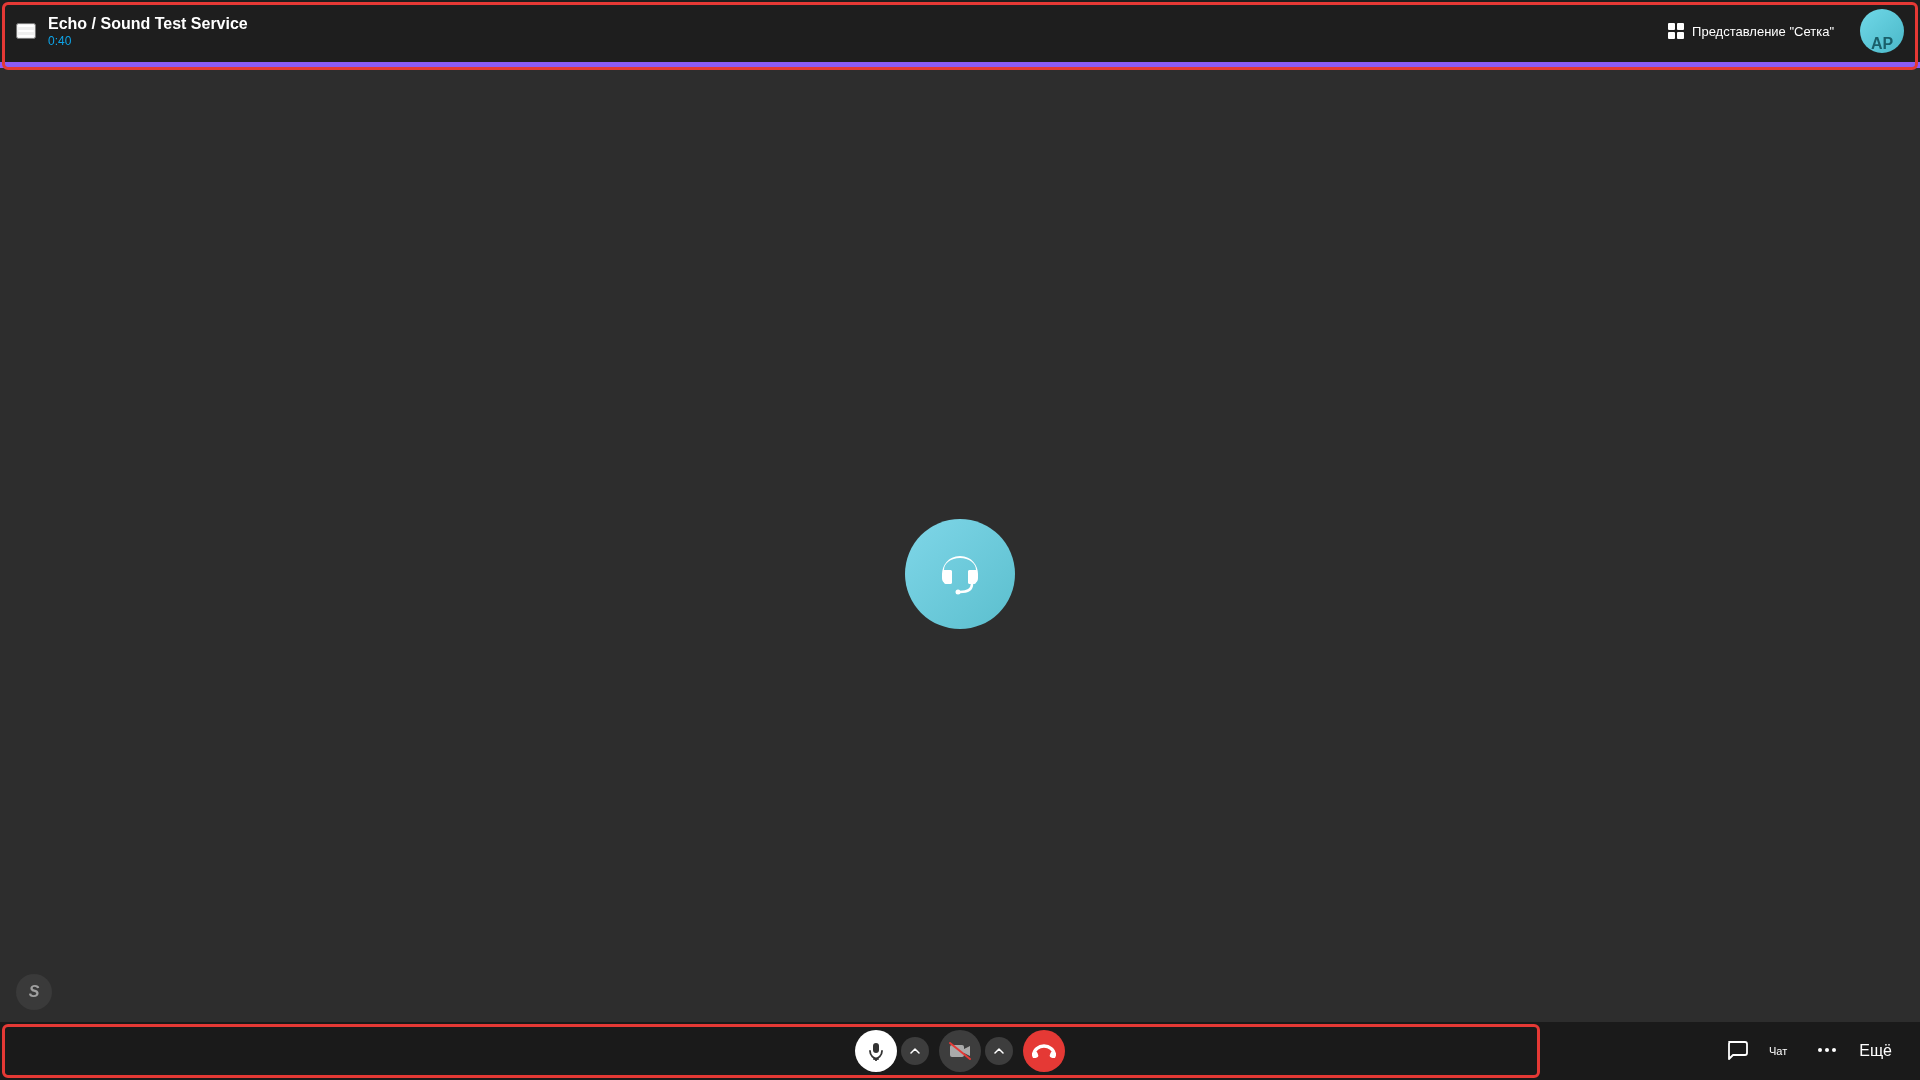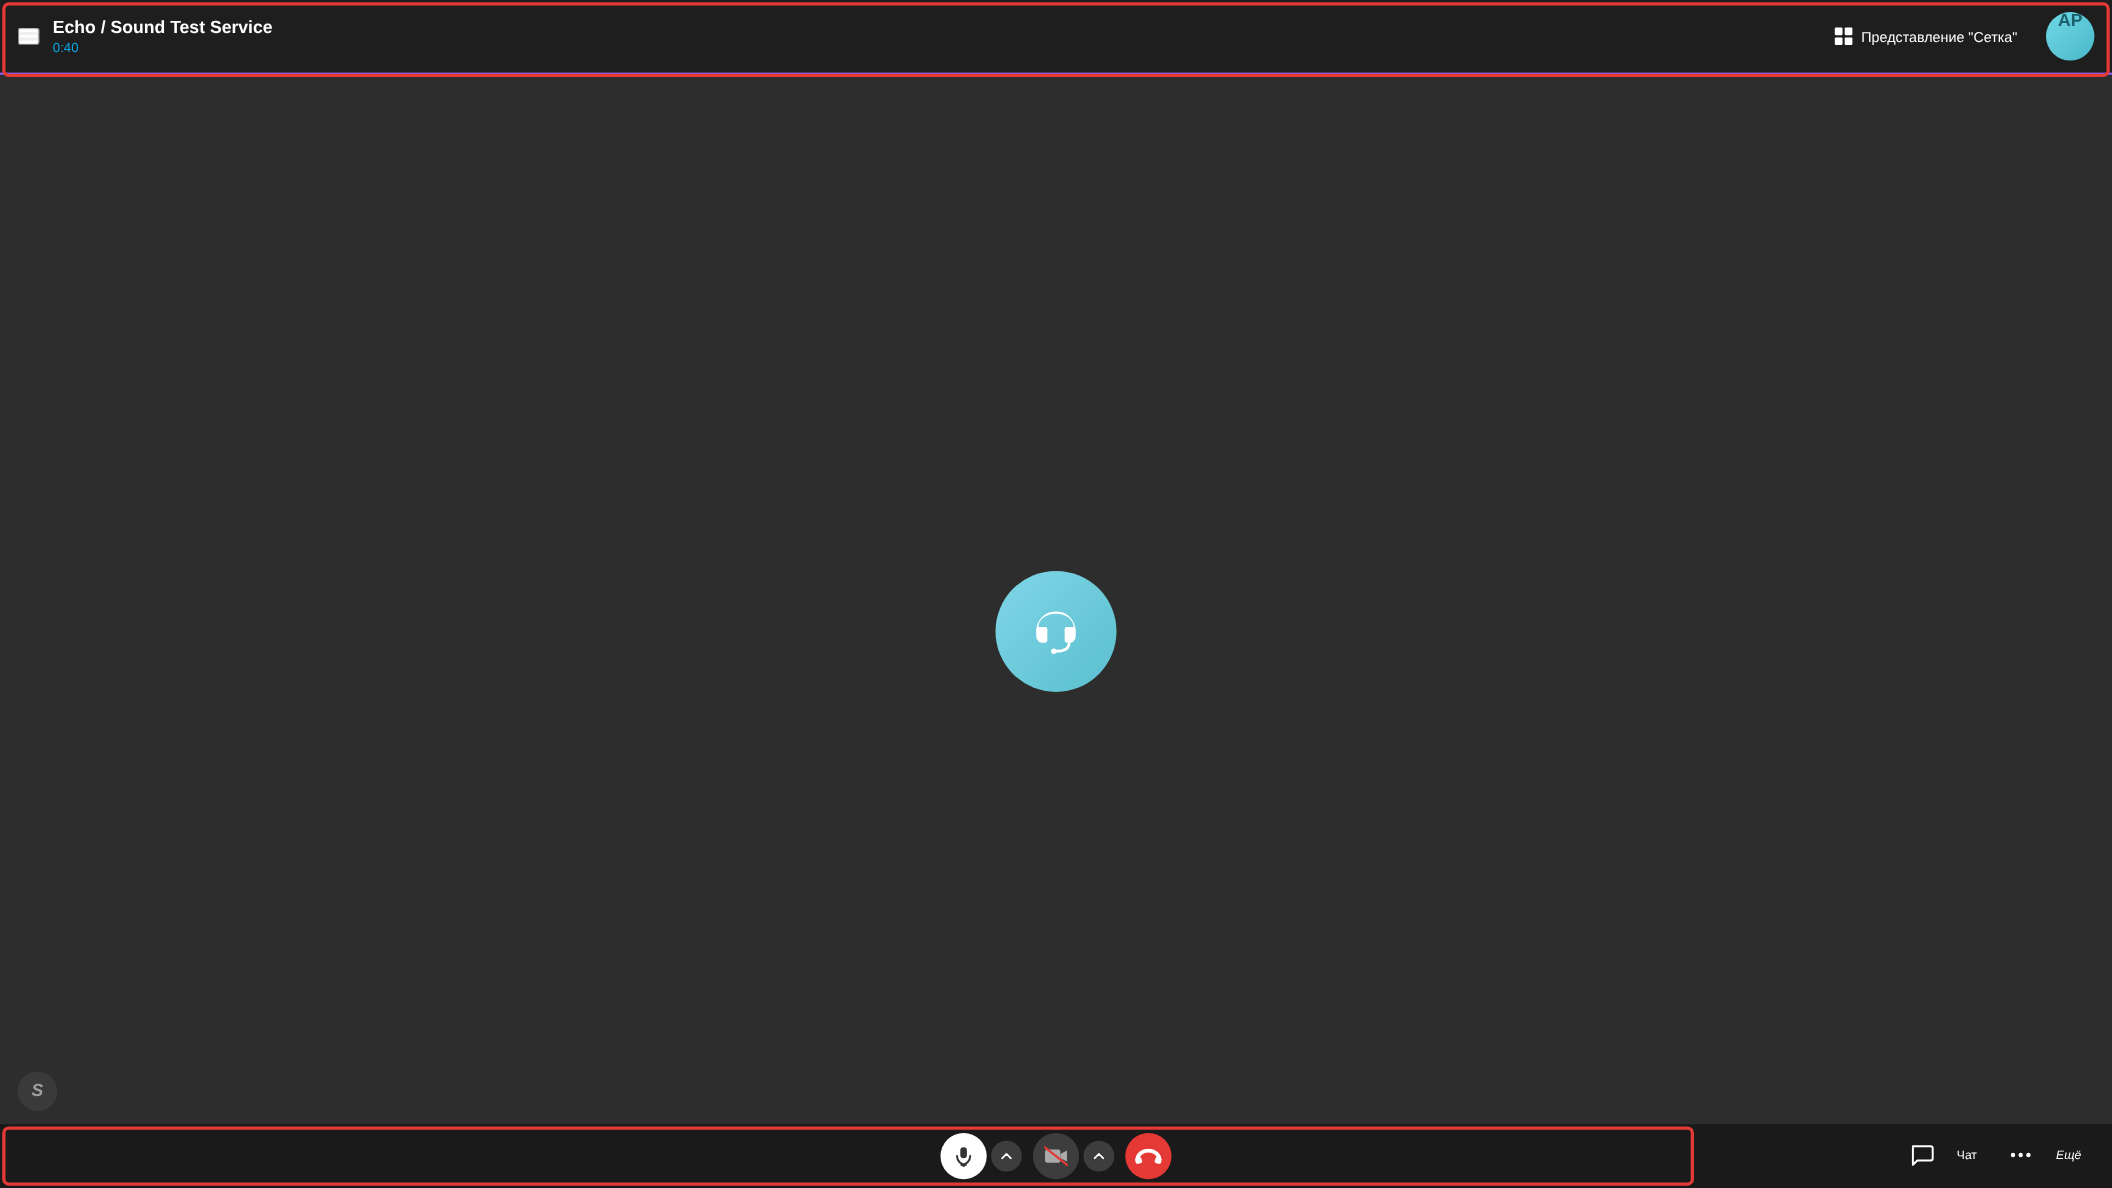--- a/index.html
+++ b/index.html
@@ -18,21 +18,21 @@
       position: absolute;
       top: 0;
       left: 0;
       right: 0;
       height: 68px;
       background-color: #1e1e1e;
       display: flex;
       align-items: center;
       padding: 1px 16px;
       z-index: 10;
-      border-bottom: 2px solid #8b5cf6;
+      border-bottom: 6px solid #8b5cf6;
     }
 
     .header-left {
       display: flex;
       align-items: center;
       gap: 12px;
       flex: 1;
     }
 
     .hamburger-icon {
@@ -100,21 +100,21 @@
       background: #ffffff;
       border-radius: 1px;
     }
 
     .avatar {
       width: 44px;
       height: 44px;
       border-radius: 50%;
       background: linear-gradient(135deg, #70d8e8, #4ab8c8);
       display: flex;
-      align-items: flex-start;
+      align-items: flex-end;
       justify-content: center;
       color: #1a5f6a;
       font-size: 16px;
       font-weight: 700;
       cursor: pointer;
     }
 
     
     .red-border-top {
       position: absolute;
@@ -383,16 +383,16 @@
         <path d="M4 4 H20 C21.1 4 22 4.9 22 6 V15 C22 16.1 21.1 17 20 17 H8 L4 21 V6 C4 4.9 4.9 4 4 4Z" stroke="#ffffff" stroke-width="1.8" fill="none" stroke-linejoin="round"></path>
       </svg>
       <span style="color:#fff;font-size:11px;">Чат</span>
     </button>
     <button class="toolbar-side-btn">
       <svg width="24" height="24" viewBox="0 0 24 24" fill="none" xmlns="http://www.w3.org/2000/svg">
         <circle cx="5" cy="12" r="2" fill="#ffffff"></circle>
         <circle cx="12" cy="12" r="2" fill="#ffffff"></circle>
         <circle cx="19" cy="12" r="2" fill="#ffffff"></circle>
       </svg>
-      <span style="color:#fff;font-size:11px;font-style:italic;">Ещё</span>
+      <span style="color:#fff;font-size:16px;">Ещё</span>
     </button>
   </div>
 </div>
 
 </body></html>

